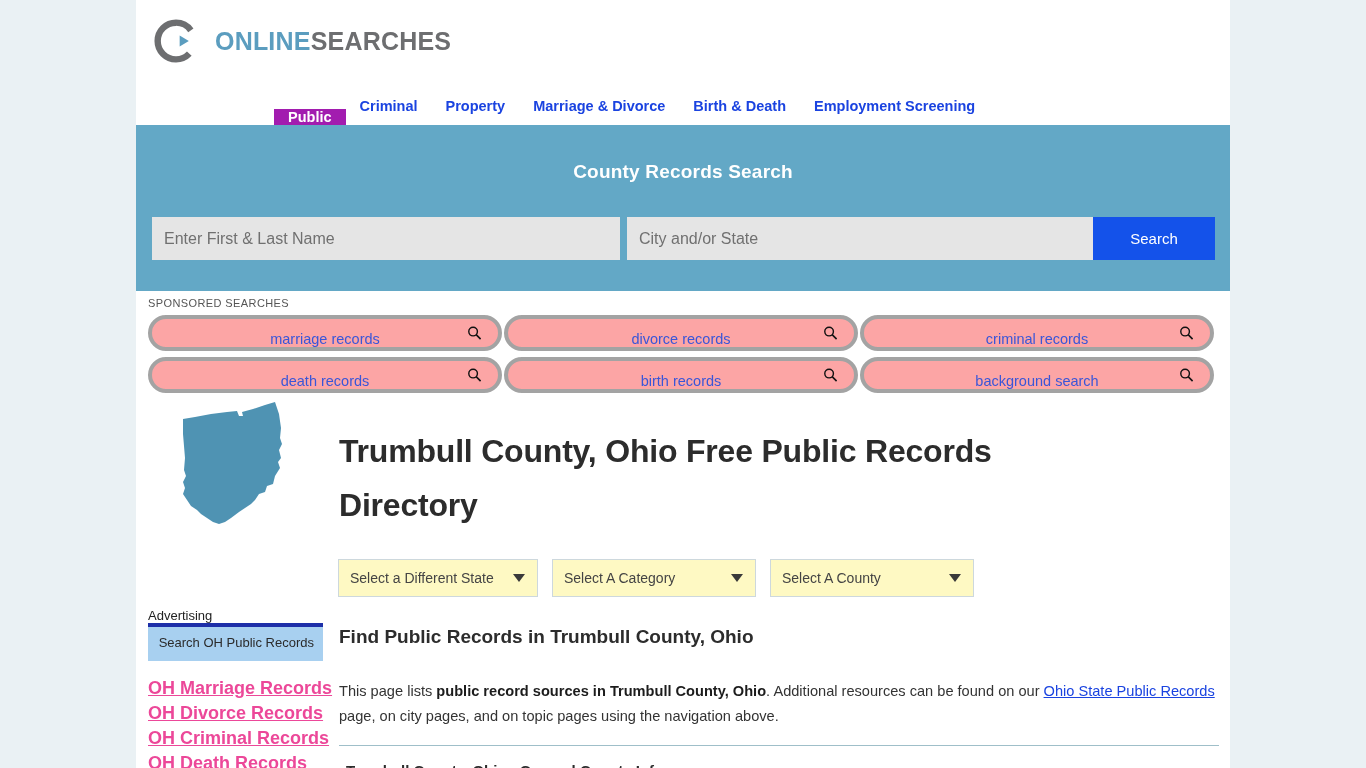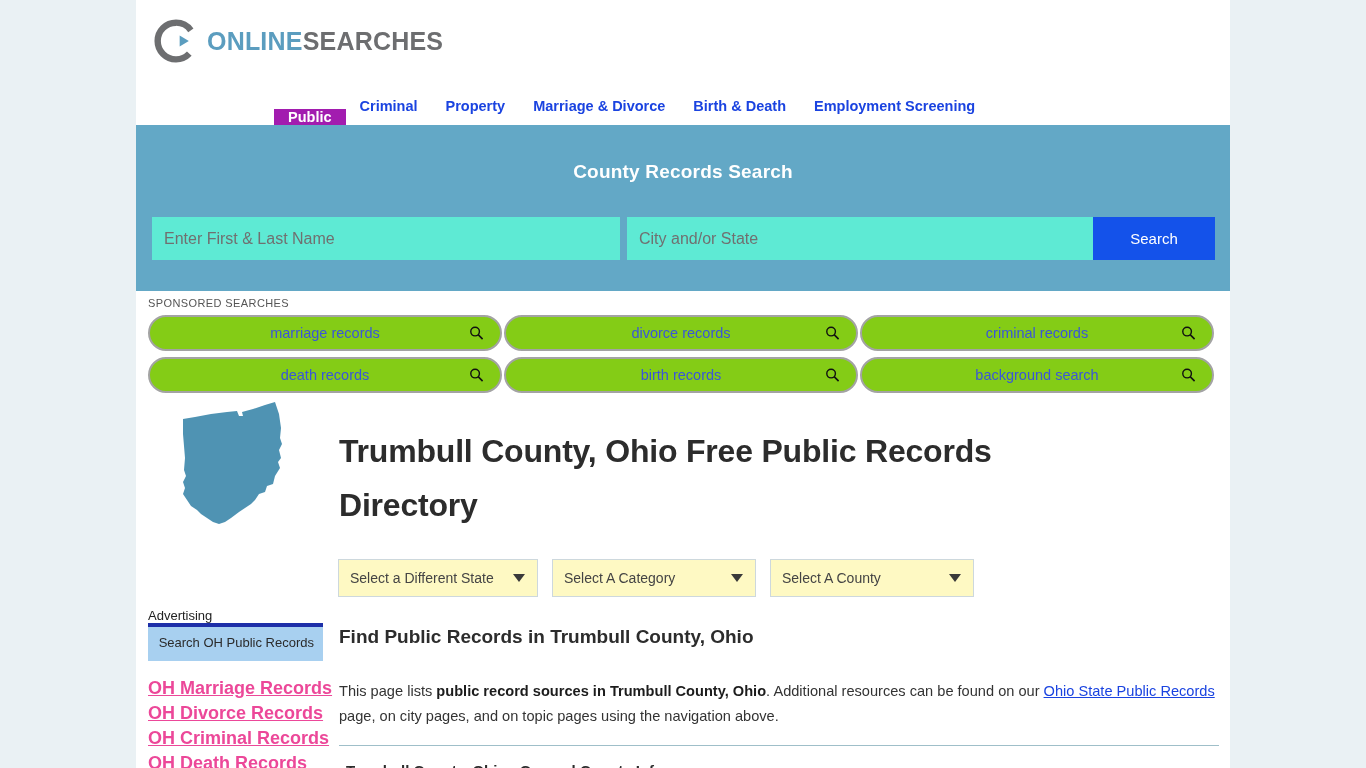--- a/index.html
+++ b/index.html
@@ -31,20 +31,21 @@
   }
 
   
   .logo-wrap {
     position: absolute;
     left: 18px;
     top: 18px;
     display: flex;
     align-items: center;
     height: 46px;
+    gap: 8px;
   }
   .logo-mark { width: 44px; height: 44px; display: block; }
   .logo-text {
     font-size: 25px;
     font-weight: bold;
     letter-spacing: 0.2px;
     margin-left: 9px;
     white-space: nowrap;
   }
   .logo-online { color: #5b9dbf; }
@@ -101,21 +102,21 @@
     left: 16px;
     top: 92px;
     display: flex;
     width: 1063px;
     height: 43px;
   }
   .search-input {
     height: 43px;
     border: none;
     outline: none;
-    background: #5eead4;
+    background: #e5e5e5;
     font-size: 16px;
     color: #333;
     padding: 0 12px;
     font-family: "Liberation Sans", sans-serif;
   }
   .search-input::placeholder { color: #707070; }
   .input-name { width: 468px; }
   .input-gap { width: 7px; }
   .input-city { width: 466px; }
   .search-btn {
@@ -140,25 +141,25 @@
     font-size: 11px;
     color: #555;
     letter-spacing: 0.4px;
     margin-bottom: 6px;
   }
   .pill-row { display: flex; gap: 2px; margin-bottom: 6px; }
   .pill {
     position: relative;
     width: 354px;
     height: 36px;
-    border: 2px solid #a3a3a3;
+    border: 4px solid #a3a3a3;
     border-radius: 18px;
-    background: #84cc16;
-    display: flex;
-    align-items: center;
+    background: #fca5a5;
+    display: flex;
+    align-items: flex-end;
     justify-content: center;
     font-size: 14.5px;
     color: #3a56d8;
     cursor: pointer;
   }
   .pill .mag {
     position: absolute;
     right: 16px;
     top: 50%;
     transform: translateY(-50%);

